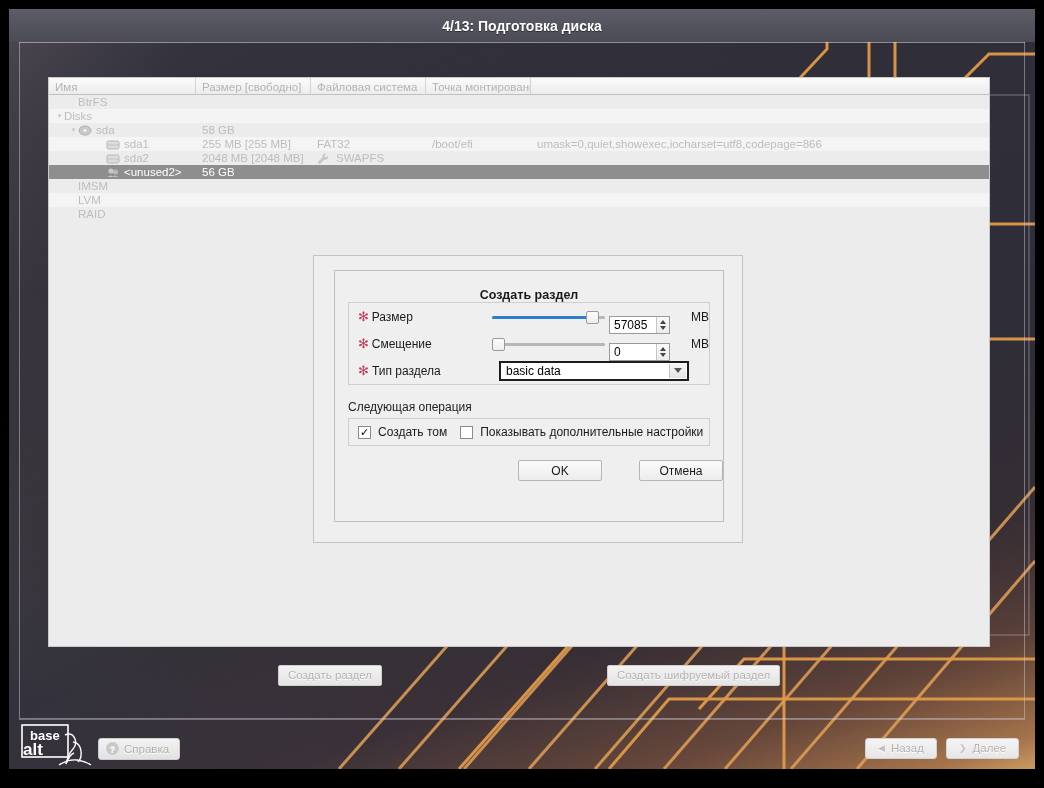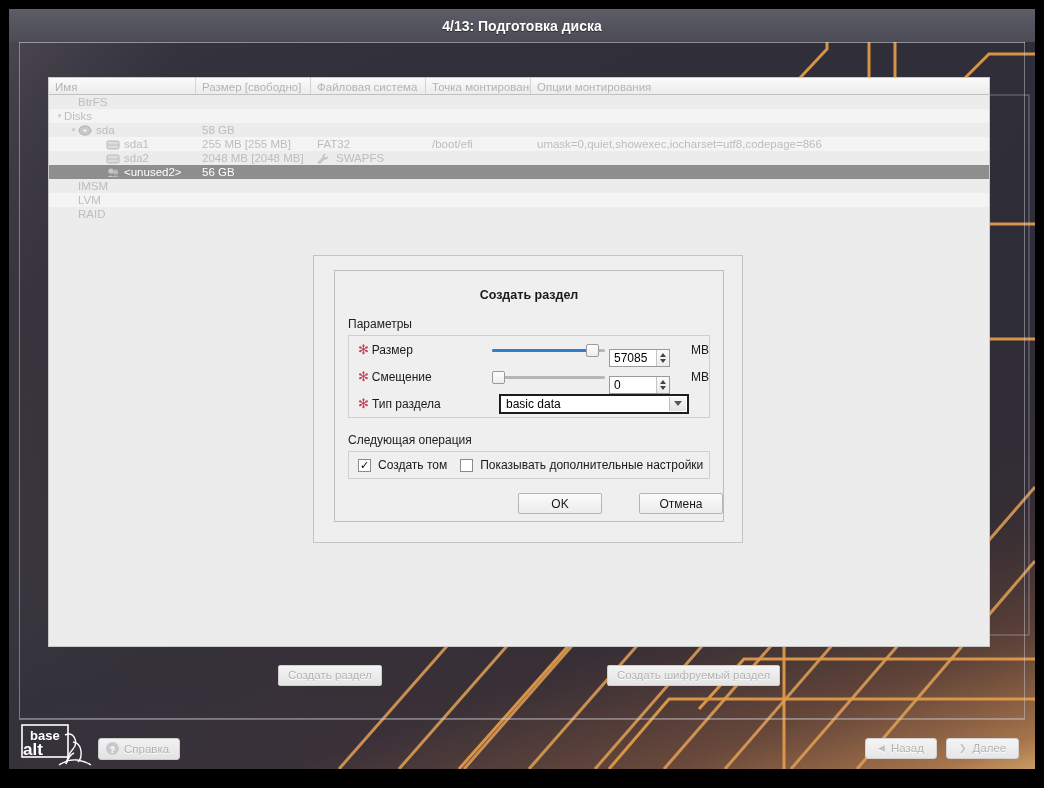--- a/index.html
+++ b/index.html
@@ -292,21 +292,20 @@
   </div>
   <div id="title-underline"></div>
   <div id="page-frame"></div>
 
   <div id="table-panel">
     <div class="thead">
       <div class="th c-name">Имя</div>
       <div class="th c-size">Размер [свободно]</div>
       <div class="th c-fs">Файловая система</div>
       <div class="th c-mp">Точка монтирования</div>
-      <div class="th c-opt last">Опции монтирования</div>
     </div>
     <div id="tbody">
         <div class="trow">
           <div class="cell c-name" style="padding-left:20px">
             <span class="tri"></span>
             <span>BtrFS</span>
           </div>
           <div class="cell c-size"></div>
           <div class="cell c-fs">
             <span></span>
@@ -475,21 +474,20 @@
   <div class="nav-btn" id="btn-next">
     <span class="arr">❯</span>
     <span>Далее</span>
   </div>
 
   <div id="dialog-outer">
     <div id="dialog-inner">
 
       <div id="dlg-title">Создать раздел</div>
 
-      <div class="grp-label">Параметры</div>
       <div class="grp-box">
 
         <div class="prow">
           <span class="req">✻</span>
           <span class="plabel">Размер</span>
           <div class="slider" id="size-slider">
             <div class="track"></div>
             <div class="fill" style="width: 100.34px;"></div>
             <div class="knob" style="left: 93.84px;"></div>
           </div>

